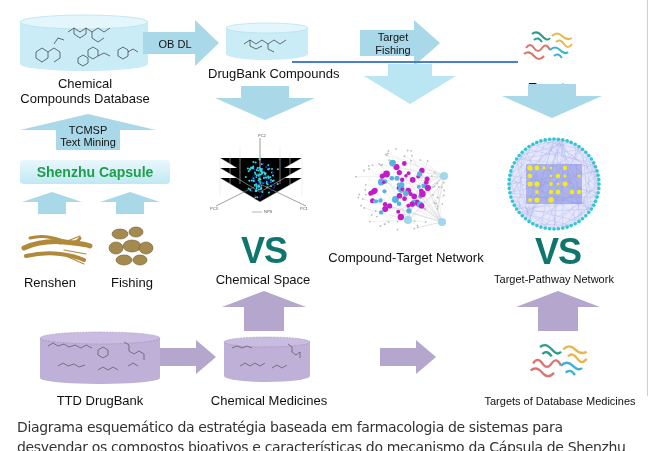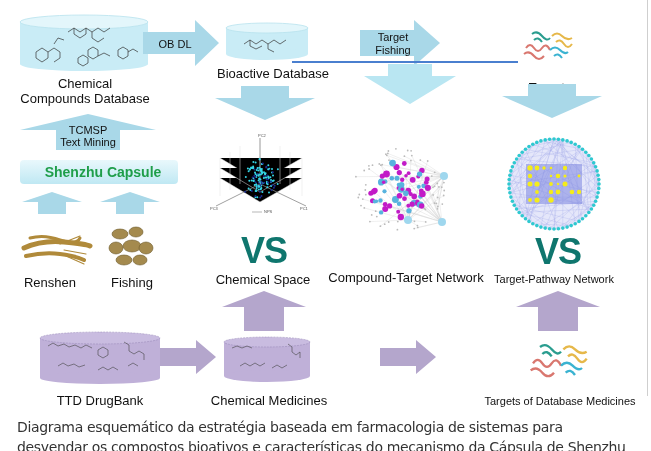--- a/index.html
+++ b/index.html
@@ -5,21 +5,21 @@
   html, body { margin: 0; padding: 0; background: #ffffff; }
   body { width: 651px; height: 451px; position: relative; overflow: hidden; font-family: "Liberation Sans", sans-serif; color: #111; }
   .abs { position: absolute; }
   .lbl { position: absolute; font-size: 13px; color: #111; text-align: center; white-space: nowrap; line-height: 15px; }
   .lbl-sm { font-size: 11px; }
   .vs { position: absolute; font-family: "Liberation Sans", sans-serif; font-weight: bold; color: #0f766e; font-size: 36px; line-height: 36px; letter-spacing: -1px; }
   .frame-line { position: absolute; left: 647px; top: 0; width: 1px; height: 396px; background: #cfcfcf; }
   .caption { position: absolute; left: 17px; top: 417px; width: 620px; font-size: 14px; line-height: 20px; color: #333; font-family: "DejaVu Sans", sans-serif; letter-spacing: -0.35px; }
   svg { position: absolute; overflow: visible; }
   .arrow-text { position: absolute; font-size: 11px; color: #111; text-align: center; line-height: 12px; white-space: nowrap; }
-  .capsule-box { position: absolute; left: 20px; top: 160px; width: 150px; height: 24px; border-radius: 4px; background: linear-gradient(#e9f8fc, #bfe8f3); display: flex; align-items: center; justify-content: center; padding-left: 8px; }
+  .capsule-box { position: absolute; left: 20px; top: 160px; width: 150px; height: 24px; border-radius: 4px; background: linear-gradient(#e9f8fc, #bfe8f3); display: flex; align-items: center; justify-content: center; }
   .capsule-box span { color: #1f9e4a; font-weight: bold; font-size: 14px; }
 </style>
 </head>
 <body>
 
 <svg style="left:18px;top:14px;" width="132" height="58" viewBox="0 0 132 58">
   <rect x="2" y="8" width="128" height="42" fill="#c9ecf6"></rect>
   <ellipse cx="66" cy="50" rx="64" ry="7" fill="#c9ecf6"></ellipse>
   <ellipse cx="66" cy="8" rx="64" ry="7" fill="#e3f6fb" stroke="#b8e2ee" stroke-width="0.8"></ellipse>
   <g stroke="#333" stroke-width="0.7" fill="none">
@@ -35,21 +35,21 @@
   <polygon points="0,12 52,12 52,0 76,23 52,46 52,34 0,34" fill="#a9d8e8"></polygon>
 </svg>
 <div class="arrow-text" style="left:150px;top:38px;width:50px;">OB DL</div>
 
 <svg style="left:224px;top:22px;" width="86" height="40" viewBox="0 0 86 40">
   <rect x="2" y="6" width="82" height="26" fill="#c9ecf6"></rect>
   <ellipse cx="43" cy="32" rx="41" ry="6" fill="#c9ecf6"></ellipse>
   <ellipse cx="43" cy="6" rx="41" ry="5" fill="#e3f6fb" stroke="#b8e2ee" stroke-width="0.8"></ellipse>
   <path d="M20 22 l6 -4 l6 4 l6 -4 l6 4 l6 -4 l6 4 l6 -4 M26 18 v6 l6 3 l6 -3 M44 22 v5 l6 3" stroke="#333" stroke-width="0.7" fill="none"></path>
 </svg>
-<div class="lbl" style="left:208px;top:66px;width:130px;">Bioactive  Database</div>
+<div class="lbl" style="left:208px;top:66px;width:130px;">DrugBank  Compounds</div>
 
 <svg style="left:360px;top:20px;" width="80" height="46" viewBox="0 0 80 46">
   <polygon points="0,10 54,10 54,0 80,23 54,46 54,36 0,36" fill="#a9d8e8"></polygon>
 </svg>
 <div class="arrow-text" style="left:368px;top:31px;width:50px;">Target</div>
 <div class="arrow-text" style="left:368px;top:44px;width:50px;">Fishing</div>
 
 <div class="abs" style="left:292px;top:61px;width:226px;height:2px;background:#4a7fcf;"></div>
 
 <svg style="left:520px;top:28px;" width="60" height="36" viewBox="0 0 60 36">
@@ -661,21 +661,21 @@
       <circle cx="75" cy="58" r="2.2" fill="#f4ec1a"></circle>
       <circle cx="26" cy="66" r="1.9" fill="#f4ec1a"></circle>
       <circle cx="33" cy="66" r="2.6" fill="#f4ec1a"></circle>
       <circle cx="47" cy="66" r="2.7" fill="#f4ec1a"></circle>
     </g>
 </svg>
 
 <div class="vs" style="left:241px;top:233px;">VS</div>
 <div class="lbl" style="left:208px;top:272px;width:110px;">Chemical Space</div>
 
-<div class="lbl" style="left:325px;top:250px;width:162px;margin-top:20px;">Compound-Target Network</div>
+<div class="lbl" style="left:325px;top:250px;width:162px;">Compound-Target Network</div>
 
 <div class="vs" style="left:535px;top:234px;">VS</div>
 <div class="lbl lbl-sm" style="left:486px;top:272px;width:136px;">Target-Pathway Network</div>
 
 <svg style="left:222px;top:291px;" width="84" height="40" viewBox="0 0 84 40">
   <polygon points="42,0 84,16 62,16 62,40 22,40 22,16 0,16" fill="#b4a6cc"></polygon>
 </svg>
 <svg style="left:516px;top:291px;" width="84" height="40" viewBox="0 0 84 40">
   <polygon points="42,0 84,16 62,16 62,40 22,40 22,16 0,16" fill="#b4a6cc"></polygon>
 </svg>

